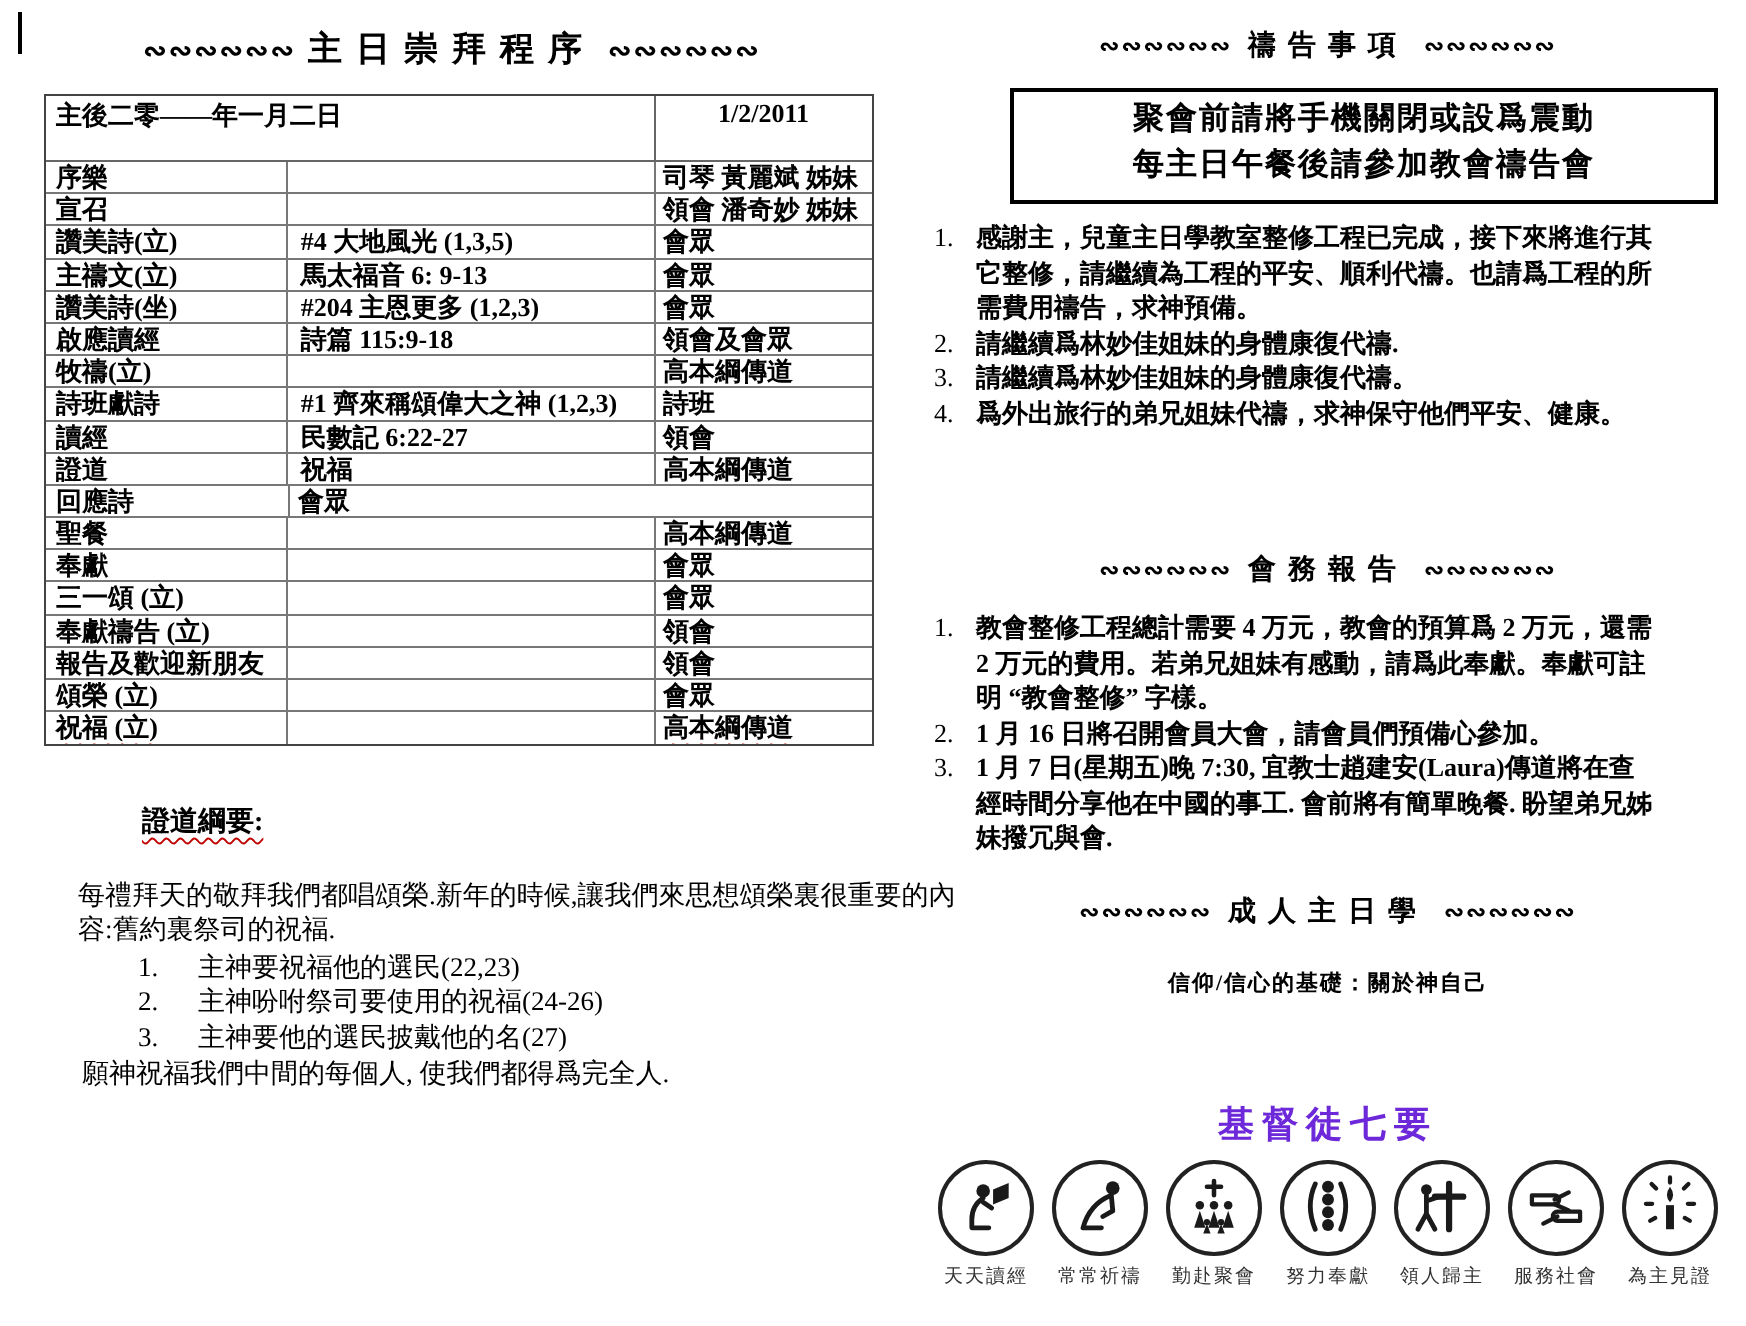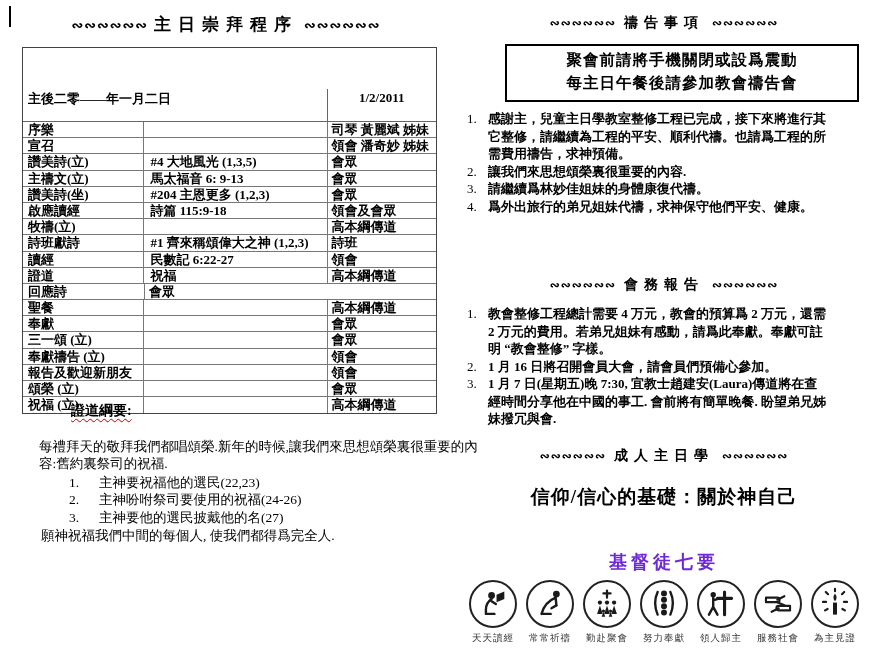--- a/index.html
+++ b/index.html
@@ -17,21 +17,21 @@
 
   
   #left-page  { position:absolute; left:0; top:0; width:452px; height:663px; }
   .page-title { position:absolute; top:13px; left:0; width:452px; text-align:center;
                 font-size:17px; font-weight:bold; white-space:nowrap; }
   .page-title .t-text { letter-spacing:7px; margin:0 6px; }
   .ornament { font-size:14px; letter-spacing:1px; font-weight:bold; }
 
   .svc-table { position:absolute; top:47px; left:22px; width:415px;
                border:1px solid #444; font-size:13px; font-weight:bold; }
-  .t-head { display:flex; height:33px; border-bottom:1px solid #666;margin-top:41px; }
+  .t-head { display:flex; height:33px; border-bottom:1px solid #666; }
   .th-left  { width:305px; padding:1px 0 0 5px; }
   .th-right { width:110px; border-left:1px solid #666; text-align:center; padding-top:1px;
               font-family:"Liberation Serif", serif; }
   .t-row { display:flex; height:16.2px; line-height:15.5px; border-bottom:1px solid #777; }
   .t-row:last-child { border-bottom:none; }
   .c1 { width:121px; padding-left:5px; overflow:hidden; white-space:nowrap; }
   .c2 { width:184px; padding-left:6px; border-left:1px solid #777; overflow:hidden; white-space:nowrap; }
   .c3 { width:110px; padding-left:4px; border-left:1px solid #777; overflow:hidden; white-space:nowrap; }
 
   .outline { position:absolute; top:402px; left:5px; width:442px; font-size:13.5px; line-height:17.5px;margin-left:36px; }
@@ -57,21 +57,21 @@
   .num-list { position:absolute; left:12px; width:360px; font-size:13px; font-weight:bold; line-height:17.5px; }
   #prayer-list { top:110px; }
   #report-list { top:305px; }
   .li { display:flex; }
   .li .num { width:21px; flex:0 0 21px; font-weight:normal; }
   .li .txt { flex:1; }
 
   #report-title { top:276px; }
   #ss-title { top:447px; }
   #ss-topic { position:absolute; top:484px; left:0; width:418px; text-align:center;
-              font-size:19px; font-weight:bold; letter-spacing:1px; }
+              font-size:11px; font-weight:bold; letter-spacing:1px; }
 
   #seven { position:absolute; top:550px; left:14px; width:390px; text-align:center; }
   #seven-title { font-size:18px; font-weight:bold; letter-spacing:4px; color:#6d28d9; margin-bottom:6px;text-align:center; }
   .seven-row { display:flex; justify-content:center; gap:9px; }
   .seven-item { width:52px; display:flex; flex-direction:column; align-items:center; }
   .seven-circle { width:48px; height:48px; border:2.5px solid #222; border-radius:50%;
                   display:flex; align-items:center; justify-content:center; background:#fff; }
   .seven-label { margin-top:4px; font-family:"Liberation Sans", sans-serif;
                  font-size:9.5px; color:#333; white-space:nowrap; letter-spacing:1px; }
   .seven-circle svg { display:block; }
@@ -221,21 +221,21 @@
   </div>
 
   <div id="prayer-list" class="num-list">
 
   <div class="li">
       <span class="num">1.</span>
       <span class="txt">感謝主，兒童主日學教室整修工程已完成，接下來將進行其它整修，請繼續為工程的平安、順利代禱。也請爲工程的所需費用禱告，求神預備。</span>
     </div>
       <div class="li">
       <span class="num">2.</span>
-      <span class="txt">讓我們來思想頌榮裏很重要的內容.</span>
+      <span class="txt">請繼續爲林妙佳姐妹的身體康復代禱.</span>
     </div>
       <div class="li">
       <span class="num">3.</span>
       <span class="txt">請繼續爲林妙佳姐妹的身體康復代禱。</span>
     </div>
       <div class="li">
       <span class="num">4.</span>
       <span class="txt">爲外出旅行的弟兄姐妹代禱，求神保守他們平安、健康。</span>
     </div>
     </div>

